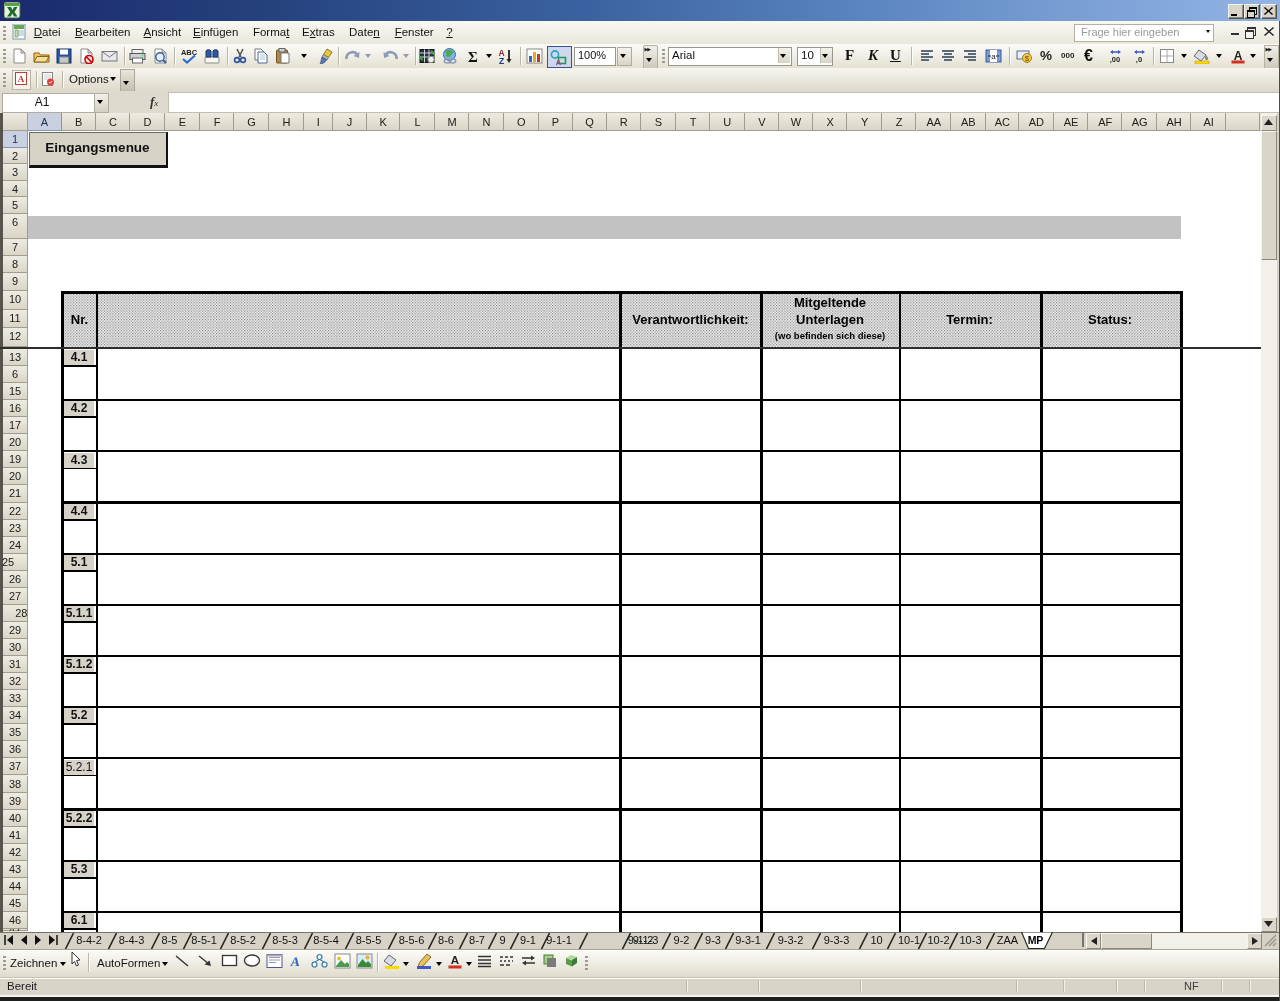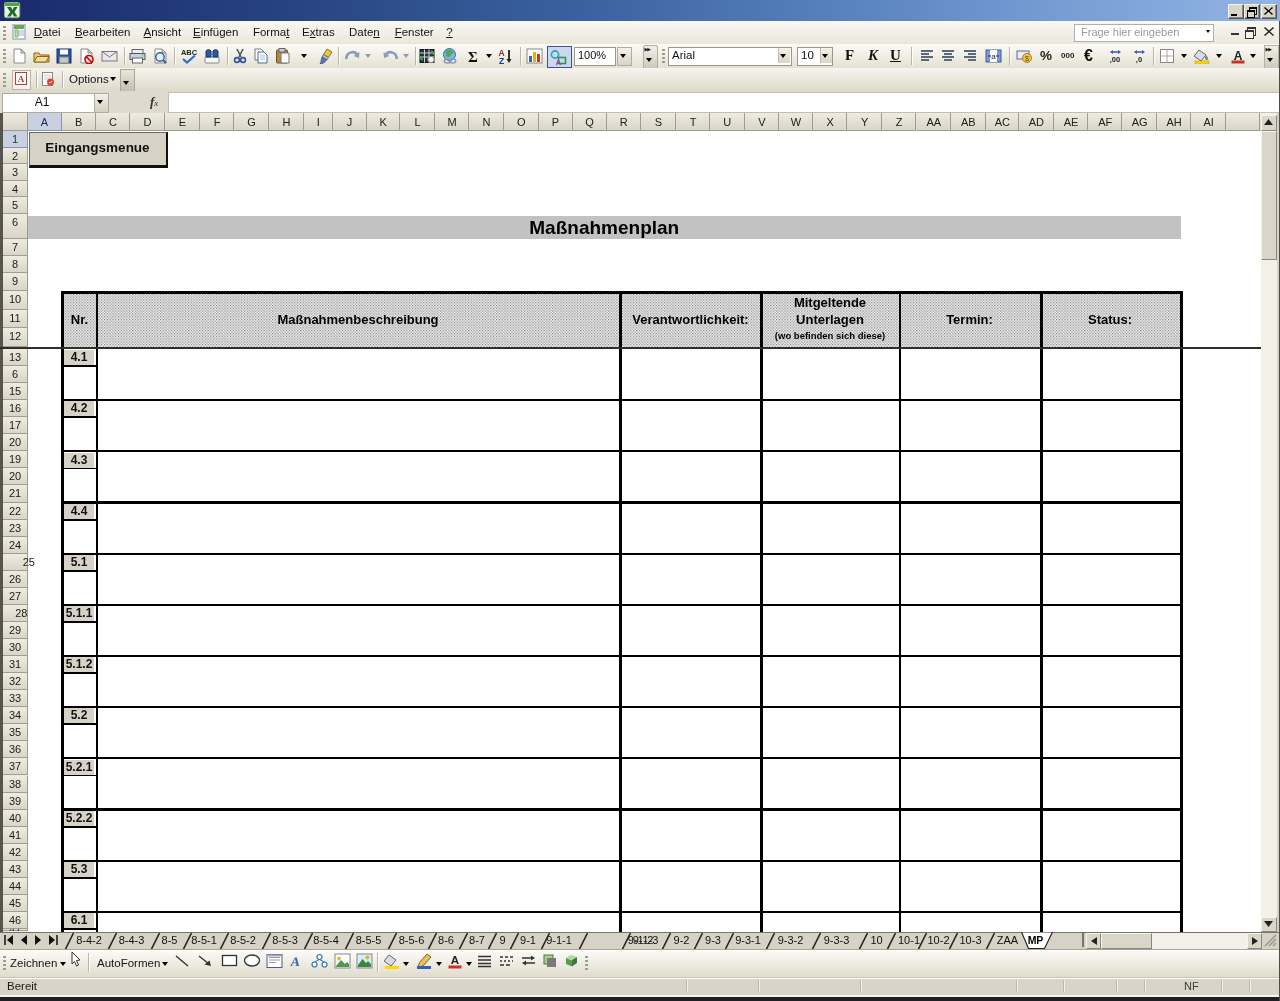--- a/index.html
+++ b/index.html
@@ -390,21 +390,21 @@
 <div style="position:absolute;left:2.5px;top:468.42px;font-size:11px;color:#21201c;text-align:center;width:25px;height:17.060000000000002px;line-height:17px;overflow:hidden;">20</div>
 <div style="position:absolute;left:2.5px;top:485.48px;width:25px;height:17.060000000000002px;background:linear-gradient(#eeebe1,#d9d5c7);border-right:1px solid #a09d90;border-bottom:1px solid #a09d90;box-sizing:border-box;overflow:hidden;"></div>
 <div style="position:absolute;left:2.5px;top:485.48px;font-size:11px;color:#21201c;text-align:center;width:25px;height:17.060000000000002px;line-height:17px;overflow:hidden;">21</div>
 <div style="position:absolute;left:2.5px;top:502.54px;width:25px;height:17.060000000000002px;background:linear-gradient(#eeebe1,#d9d5c7);border-right:1px solid #a09d90;border-bottom:1px solid #a09d90;box-sizing:border-box;overflow:hidden;"></div>
 <div style="position:absolute;left:2.5px;top:502.54px;font-size:11px;color:#21201c;text-align:center;width:25px;height:17.060000000000002px;line-height:17px;overflow:hidden;">22</div>
 <div style="position:absolute;left:2.5px;top:519.6px;width:25px;height:17.059999999999945px;background:linear-gradient(#eeebe1,#d9d5c7);border-right:1px solid #a09d90;border-bottom:1px solid #a09d90;box-sizing:border-box;overflow:hidden;"></div>
 <div style="position:absolute;left:2.5px;top:519.6px;font-size:11px;color:#21201c;text-align:center;width:25px;height:17.059999999999945px;line-height:17px;overflow:hidden;">23</div>
 <div style="position:absolute;left:2.5px;top:536.66px;width:25px;height:17.059999999999945px;background:linear-gradient(#eeebe1,#d9d5c7);border-right:1px solid #a09d90;border-bottom:1px solid #a09d90;box-sizing:border-box;overflow:hidden;"></div>
 <div style="position:absolute;left:2.5px;top:536.66px;font-size:11px;color:#21201c;text-align:center;width:25px;height:17.059999999999945px;line-height:17px;overflow:hidden;">24</div>
 <div style="position:absolute;left:2.5px;top:553.7199999999999px;width:25px;height:17.059999999999945px;background:linear-gradient(#eeebe1,#d9d5c7);border-right:1px solid #a09d90;border-bottom:1px solid #a09d90;box-sizing:border-box;overflow:hidden;"></div>
-<div style="position:absolute;left:10px;top:553.7199999999999px;font-size:11px;color:#21201c;text-align:right;width:25px;height:17.059999999999945px;line-height:17px;overflow:hidden;">25</div>
+<div style="position:absolute;left:2px;top:553.7199999999999px;font-size:11px;color:#21201c;text-align:left;width:25px;height:17.059999999999945px;line-height:17px;overflow:hidden;">25</div>
 <div style="position:absolute;left:2.5px;top:570.7799999999999px;width:25px;height:17.059999999999945px;background:linear-gradient(#eeebe1,#d9d5c7);border-right:1px solid #a09d90;border-bottom:1px solid #a09d90;box-sizing:border-box;overflow:hidden;"></div>
 <div style="position:absolute;left:2.5px;top:570.7799999999999px;font-size:11px;color:#21201c;text-align:center;width:25px;height:17.059999999999945px;line-height:17px;overflow:hidden;">26</div>
 <div style="position:absolute;left:2.5px;top:587.8399999999998px;width:25px;height:17.059999999999945px;background:linear-gradient(#eeebe1,#d9d5c7);border-right:1px solid #a09d90;border-bottom:1px solid #a09d90;box-sizing:border-box;overflow:hidden;"></div>
 <div style="position:absolute;left:2.5px;top:587.8399999999998px;font-size:11px;color:#21201c;text-align:center;width:25px;height:17.059999999999945px;line-height:17px;overflow:hidden;">27</div>
 <div style="position:absolute;left:2.5px;top:604.8999999999997px;width:25px;height:17.059999999999945px;background:linear-gradient(#eeebe1,#d9d5c7);border-right:1px solid #a09d90;border-bottom:1px solid #a09d90;box-sizing:border-box;overflow:hidden;"></div>
 <div style="position:absolute;left:2.5px;top:604.8999999999997px;font-size:11px;color:#21201c;text-align:right;width:25px;height:17.059999999999945px;line-height:17px;overflow:hidden;">28</div>
 <div style="position:absolute;left:2.5px;top:621.9599999999997px;width:25px;height:17.059999999999945px;background:linear-gradient(#eeebe1,#d9d5c7);border-right:1px solid #a09d90;border-bottom:1px solid #a09d90;box-sizing:border-box;overflow:hidden;"></div>
 <div style="position:absolute;left:2.5px;top:621.9599999999997px;font-size:11px;color:#21201c;text-align:center;width:25px;height:17.059999999999945px;line-height:17px;overflow:hidden;">29</div>
 <div style="position:absolute;left:2.5px;top:639.0199999999996px;width:25px;height:17.059999999999945px;background:linear-gradient(#eeebe1,#d9d5c7);border-right:1px solid #a09d90;border-bottom:1px solid #a09d90;box-sizing:border-box;overflow:hidden;"></div>
 <div style="position:absolute;left:2.5px;top:639.0199999999996px;font-size:11px;color:#21201c;text-align:center;width:25px;height:17.059999999999945px;line-height:17px;overflow:hidden;">30</div>
@@ -438,42 +438,40 @@
 <div style="position:absolute;left:2.5px;top:877.8599999999989px;font-size:11px;color:#21201c;text-align:center;width:25px;height:17.059999999999945px;line-height:17px;overflow:hidden;">44</div>
 <div style="position:absolute;left:2.5px;top:894.9199999999988px;width:25px;height:17.059999999999945px;background:linear-gradient(#eeebe1,#d9d5c7);border-right:1px solid #a09d90;border-bottom:1px solid #a09d90;box-sizing:border-box;overflow:hidden;"></div>
 <div style="position:absolute;left:2.5px;top:894.9199999999988px;font-size:11px;color:#21201c;text-align:center;width:25px;height:17.059999999999945px;line-height:17px;overflow:hidden;">45</div>
 <div style="position:absolute;left:2.5px;top:911.9799999999988px;width:25px;height:17.059999999999945px;background:linear-gradient(#eeebe1,#d9d5c7);border-right:1px solid #a09d90;border-bottom:1px solid #a09d90;box-sizing:border-box;overflow:hidden;"></div>
 <div style="position:absolute;left:2.5px;top:911.9799999999988px;font-size:11px;color:#21201c;text-align:center;width:25px;height:17.059999999999945px;line-height:17px;overflow:hidden;">46</div>
 <div style="position:absolute;left:2.5px;top:929.0399999999987px;width:25px;height:2.460000000001287px;background:linear-gradient(#eeebe1,#d9d5c7);border-right:1px solid #a09d90;border-bottom:1px solid #a09d90;box-sizing:border-box;overflow:hidden;"></div>
 <div style="position:absolute;left:2.5px;top:929.0399999999987px;font-size:11px;color:#21201c;text-align:center;width:25px;height:2.460000000001287px;line-height:2px;overflow:hidden;">47</div>
 <div style="position:absolute;left:28.5px;top:131.5px;width:136px;height:32px;background:#d6d2c6;border:1px solid #6a6a62;border-right:2.5px solid #111;border-bottom:3px solid #111;"></div>
 <div style="position:absolute;left:28.5px;top:133px;height:30px;line-height:30px;font-size:13.5px;font-weight:bold;color:#111;text-align:center;width:138px;">Eingangsmenue</div>
 <div style="position:absolute;left:28px;top:215.5px;width:1152.5px;height:23.5px;background:#c2c2c2;"></div>
-<div style="position:absolute;left:28px;top:215.5px;height:23.5px;line-height:23.5px;font-size:19px;font-weight:bold;color:#000;text-align:center;width:1152.5px;">Maßnahmenplan</div>
 <svg class="ab" style="left:61.5px;top:291px" width="1120" height="57.5">
       <defs>
         <pattern id="dots" width="2.8" height="2.8" patternUnits="userSpaceOnUse">
           <rect width="2.8" height="2.8" fill="#fbfbfb"></rect>
           <rect x="0" y="0" width="1.15" height="1.15" fill="#707070"></rect>
           <rect x="1.4" y="1.4" width="1.15" height="1.15" fill="#707070"></rect>
         </pattern>
       </defs>
       <rect width="1120" height="57.5" fill="url(#dots)"></rect>
     </svg>
 <div style="position:absolute;left:61px;top:291px;width:1120.5px;height:2.5px;background:#000;"></div>
 <div style="position:absolute;left:61.2px;top:291px;width:2.8px;height:640.5px;background:#000;"></div>
 <div style="position:absolute;left:96.3px;top:291px;width:2.2px;height:640.5px;background:#000;"></div>
 <div style="position:absolute;left:619px;top:291px;width:2.8px;height:640.5px;background:#000;"></div>
 <div style="position:absolute;left:760.2px;top:291px;width:2.8px;height:640.5px;background:#000;"></div>
 <div style="position:absolute;left:898.7px;top:291px;width:2.8px;height:640.5px;background:#000;"></div>
 <div style="position:absolute;left:1040px;top:291px;width:2.8px;height:640.5px;background:#000;"></div>
 <div style="position:absolute;left:1180px;top:291px;width:3px;height:640.5px;background:#000;"></div>
 <div style="position:absolute;left:0px;top:346.5px;width:1260.5px;height:2.5px;background:#2e2e2a;"></div>
 <div style="position:absolute;left:61.5px;top:291px;height:57px;line-height:57px;font-weight:bold;color:#000;text-align:center;font-size:13px;width:36px;">Nr.</div>
-<div style="position:absolute;left:95.5px;top:291px;height:57px;line-height:57px;font-weight:bold;color:#000;text-align:center;font-size:13px;width:525px;">Maßnahmenbeschreibung</div>
 <div style="position:absolute;left:619px;top:291px;height:57px;line-height:57px;font-weight:bold;color:#000;text-align:center;font-size:13px;width:143px;">Verantwortlichkeit:</div>
 <div style="position:absolute;left:760px;top:295px;font-weight:bold;color:#000;text-align:center;font-size:13px;width:140px;line-height:16.5px;">Mitgeltende<br>Unterlagen</div>
 <div style="position:absolute;left:760px;top:330px;font-weight:bold;color:#000;text-align:center;font-size:9.5px;width:140px;">(wo befinden sich diese)</div>
 <div style="position:absolute;left:898.5px;top:291px;height:57px;line-height:57px;font-weight:bold;color:#000;text-align:center;font-size:13px;width:142px;">Termin:</div>
 <div style="position:absolute;left:1039px;top:291px;height:57px;line-height:57px;font-weight:bold;color:#000;text-align:center;font-size:13px;width:142px;">Status:</div>
 <div style="position:absolute;left:63.5px;top:350.2px;width:30.5px;height:15px;background:#d6d2c8;"></div>
 <div style="position:absolute;left:61.5px;top:350.2px;height:15px;line-height:15px;font-size:12px;font-weight:bold;color:#111;text-align:center;width:35px;border-radius:6px;">4.1</div>
 <div style="position:absolute;left:61px;top:365.2px;width:36.5px;height:1.8px;background:#000;"></div>
 <div style="position:absolute;left:61px;top:398.98px;width:1121px;height:2.2px;background:#000;"></div>
 <div style="position:absolute;left:63.5px;top:401.38px;width:30.5px;height:15px;background:#d6d2c8;"></div>
@@ -498,21 +496,21 @@
 <div style="position:absolute;left:61px;top:654.8799999999999px;width:1121px;height:2.2px;background:#000;"></div>
 <div style="position:absolute;left:63.5px;top:657.28px;width:30.5px;height:15px;background:#d6d2c8;"></div>
 <div style="position:absolute;left:61.5px;top:657.28px;height:15px;line-height:15px;font-size:12px;font-weight:bold;color:#111;text-align:center;width:35px;">5.1.2</div>
 <div style="position:absolute;left:61px;top:672.28px;width:36.5px;height:1.8px;background:#000;"></div>
 <div style="position:absolute;left:61px;top:706.06px;width:1121px;height:2.2px;background:#000;"></div>
 <div style="position:absolute;left:63.5px;top:708.46px;width:30.5px;height:15px;background:#d6d2c8;"></div>
 <div style="position:absolute;left:61.5px;top:708.46px;height:15px;line-height:15px;font-size:12px;font-weight:bold;color:#111;text-align:center;width:35px;">5.2</div>
 <div style="position:absolute;left:61px;top:723.46px;width:36.5px;height:1.8px;background:#000;"></div>
 <div style="position:absolute;left:61px;top:757.24px;width:1121px;height:2.2px;background:#000;"></div>
 <div style="position:absolute;left:63.5px;top:759.6400000000001px;width:30.5px;height:15px;background:#d6d2c8;"></div>
-<div style="position:absolute;left:61.5px;top:759.6400000000001px;height:27px;line-height:15px;font-size:12px;font-weight:bold;color:#111;text-align:center;width:35px;">5.2.1</div>
+<div style="position:absolute;left:61.5px;top:759.6400000000001px;height:27px;line-height:15px;font-size:12px;font-weight:normal;color:#111;text-align:center;width:35px;">5.2.1</div>
 <div style="position:absolute;left:61px;top:774.6400000000001px;width:36.5px;height:1.8px;background:#000;"></div>
 <div style="position:absolute;left:61px;top:808.42px;width:1121px;height:2.2px;background:#000;"></div>
 <div style="position:absolute;left:63.5px;top:810.82px;width:30.5px;height:15px;background:#d6d2c8;"></div>
 <div style="position:absolute;left:61.5px;top:810.82px;height:15px;line-height:15px;font-size:12px;font-weight:bold;color:#111;text-align:center;width:35px;">5.2.2</div>
 <div style="position:absolute;left:61px;top:825.82px;width:36.5px;height:1.8px;background:#000;"></div>
 <div style="position:absolute;left:61px;top:859.5999999999999px;width:1121px;height:2.2px;background:#000;"></div>
 <div style="position:absolute;left:63.5px;top:862.0px;width:30.5px;height:15px;background:#d6d2c8;"></div>
 <div style="position:absolute;left:61.5px;top:862.0px;height:15px;line-height:15px;font-size:12px;font-weight:bold;color:#111;text-align:center;width:35px;">5.3</div>
 <div style="position:absolute;left:61px;top:877.0px;width:36.5px;height:1.8px;background:#000;"></div>
 <div style="position:absolute;left:61px;top:910.78px;width:1121px;height:2.2px;background:#000;"></div>

